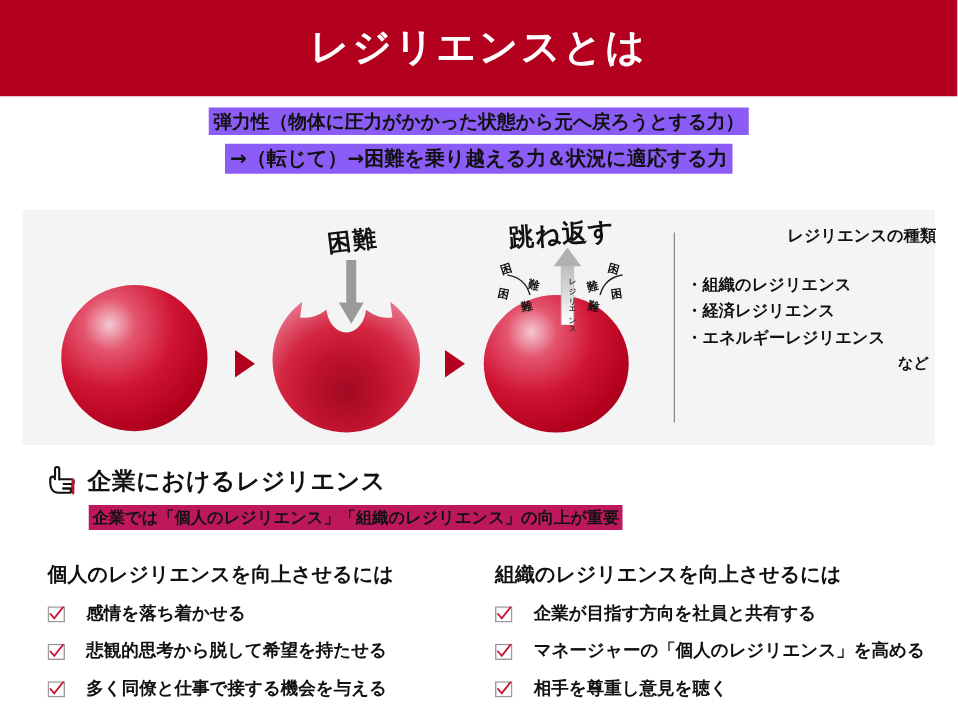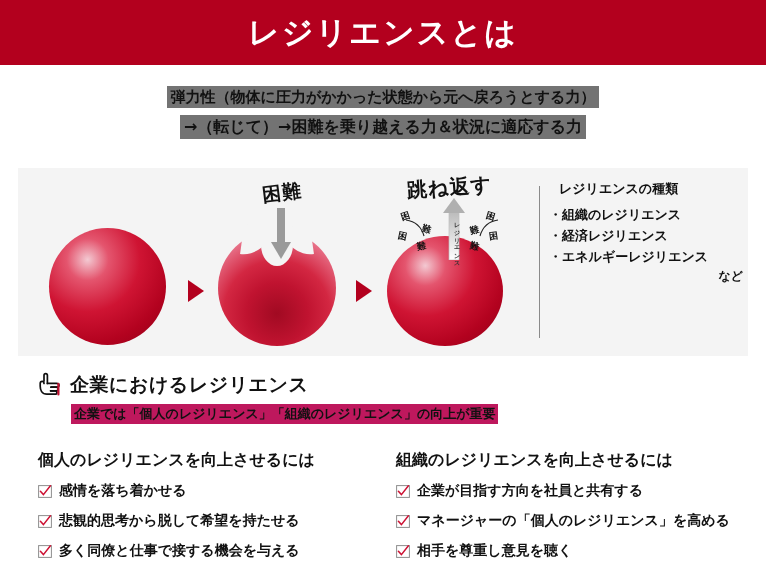--- a/index.html
+++ b/index.html
@@ -8,40 +8,40 @@
     background:#ffffff;
     font-family:"DejaVu Sans","Liberation Sans",sans-serif;
     color:#1a1a1a;
     overflow:hidden;
     position:relative;
   }
   .page{position:relative;width:766px;height:570px;}
 
   
   .header{
-    position:absolute;left:0;top:0;width:766px;height:65px;
+    position:absolute;left:0;top:0;width:766px;height:77px;
     background:#b3001e;
     display:flex;align-items:center;justify-content:center;
   }
   .header-title{
     color:#ffffff;
     font-size:31px;
     font-weight:bold;
     letter-spacing:2px;
     line-height:1;
     white-space:nowrap;
   }
 
   
   .defs{
     position:absolute;left:0;top:86px;width:766px;
     display:flex;flex-direction:column;align-items:center;gap:7px;
   }
   .def-line{
-    background:#737373;
+    background:#8b5cf6;
     font-size:15px;
     font-weight:bold;
     color:#111;
     line-height:1.35;
     padding:1px 4px;
     white-space:nowrap;
   }
   .def-line.second{font-size:16px;}
 
   
@@ -134,21 +134,21 @@
     line-height:1;
   }
   .arc{position:absolute;}
 
   
   .types{
     position:absolute;left:549px;top:180px;width:200px;
   }
   .types-title{
     font-size:13px;font-weight:bold;color:#111;
-    text-align:left;margin:0 0 6px 10px;
+    text-align:right;margin:0 0 20px 10px;
   }
   .types-list{list-style:none;margin:0;padding:0;}
   .types-list li{
     font-size:13px;font-weight:bold;color:#111;
     line-height:1.62;
     white-space:nowrap;
   }
   .types-etc{
     font-size:12px;font-weight:bold;color:#111;
     text-align:right;padding-right:6px;margin-top:1px;
@@ -172,21 +172,21 @@
 
   
   .cols{position:absolute;left:38px;top:450px;width:710px;display:flex;}
   .col{width:330px;}
   .col.right{margin-left:28px;}
   .col-title{
     font-size:16px;font-weight:bold;color:#111;
     margin-bottom:11px;white-space:nowrap;
   }
   .check-row{
-    display:flex;align-items:center;gap:7px;margin-bottom:12px;
+    display:flex;align-items:center;gap:17px;margin-bottom:12px;
   }
   .check-box{width:14px;height:13px;flex:none;display:block;}
   .check-text{
     font-size:14px;font-weight:bold;color:#111;white-space:nowrap;
   }
 </style>
 </head>
 <body>
 
 <div class="page">

